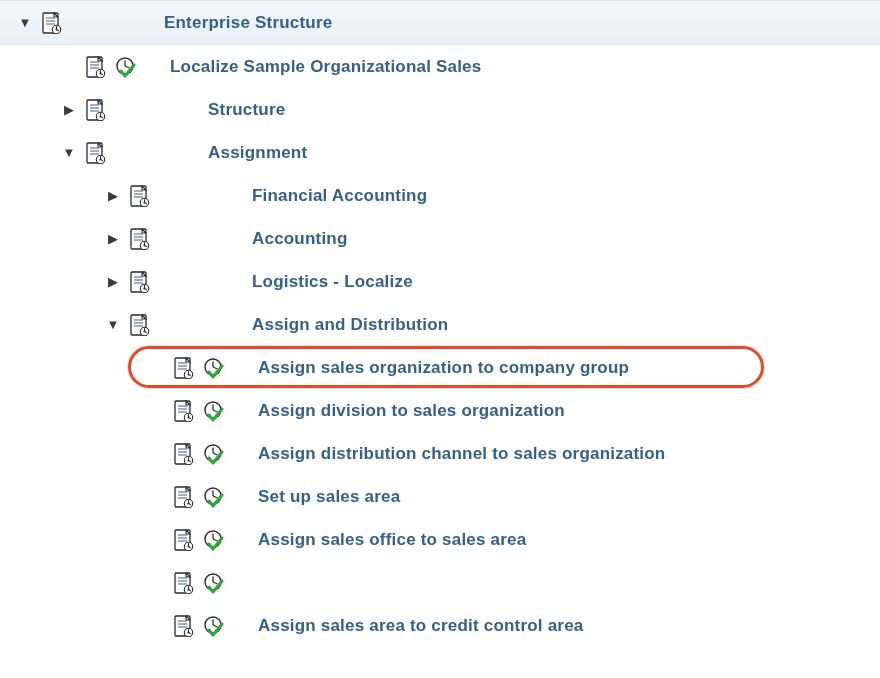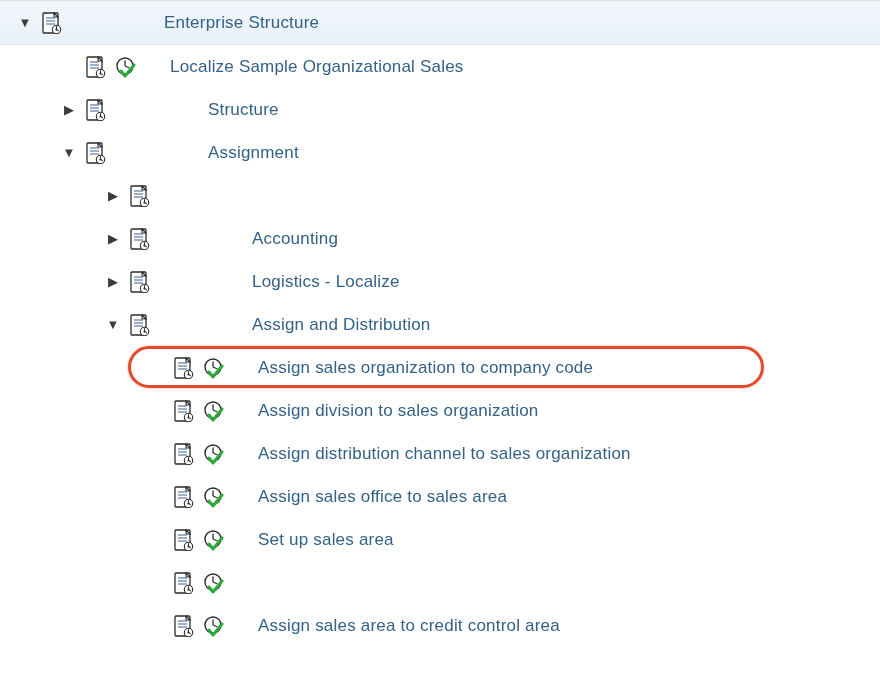--- a/index.html
+++ b/index.html
@@ -44,20 +44,21 @@
     flex: 0 0 30px;
     display:flex;
     align-items:center;
     justify-content:center;
   }
   .gap-doc-label { width: 98px; flex: 0 0 98px; }
   .gap-clock-label { width: 30px; flex: 0 0 30px; }
   .label {
     color: #346187;
     letter-spacing: .2px;
+    font-weight: bold;
   }
   .highlight-ring {
     position: absolute;
     border: 3px solid #e34a2a;
     border-radius: 22px;
     pointer-events: none;
     box-shadow: 0 0 2px rgba(227,74,42,.6);
   }
   .tree { position: relative; padding-top:0; }
   svg.icon { display:block; }
@@ -122,20 +123,21 @@
 
   <div class="row">
     <span class="indent" style="width:102px"></span>
     <span class="cell-toggle">▶</span>
     <span class="cell-doc">
         <svg class="icon" width="22" height="22" viewBox="0 0 22 22">
           <use href="#doc-icon"></use>
         </svg>
       </span>
     <span class="gap-doc-label"></span>
+    <span class="label">Financial Accounting</span>
   </div>
 
   <div class="row">
     <span class="indent" style="width:102px"></span>
     <span class="cell-toggle">▶</span>
     <span class="cell-doc">
         <svg class="icon" width="22" height="22" viewBox="0 0 22 22">
           <use href="#doc-icon"></use>
         </svg>
       </span>
@@ -174,21 +176,21 @@
         <svg class="icon" width="22" height="22" viewBox="0 0 22 22">
           <use href="#doc-icon"></use>
         </svg>
       </span>
     <span class="cell-clock">
         <svg class="icon" width="22" height="22" viewBox="0 0 22 22">
           <use href="#clock-icon"></use>
         </svg>
       </span>
     <span class="gap-clock-label"></span>
-    <span class="label">Assign sales organization to company code</span>
+    <span class="label">Assign sales organization to company group</span>
   </div>
 
   <div class="row">
     <span class="indent" style="width:146px"></span>
     <span class="cell-toggle"></span>
     <span class="cell-doc">
         <svg class="icon" width="22" height="22" viewBox="0 0 22 22">
           <use href="#doc-icon"></use>
         </svg>
       </span>
@@ -225,38 +227,38 @@
         <svg class="icon" width="22" height="22" viewBox="0 0 22 22">
           <use href="#doc-icon"></use>
         </svg>
       </span>
     <span class="cell-clock">
         <svg class="icon" width="22" height="22" viewBox="0 0 22 22">
           <use href="#clock-icon"></use>
         </svg>
       </span>
     <span class="gap-clock-label"></span>
+    <span class="label">Set up sales area</span>
+  </div>
+
+  <div class="row">
+    <span class="indent" style="width:146px"></span>
+    <span class="cell-toggle"></span>
+    <span class="cell-doc">
+        <svg class="icon" width="22" height="22" viewBox="0 0 22 22">
+          <use href="#doc-icon"></use>
+        </svg>
+      </span>
+    <span class="cell-clock">
+        <svg class="icon" width="22" height="22" viewBox="0 0 22 22">
+          <use href="#clock-icon"></use>
+        </svg>
+      </span>
+    <span class="gap-clock-label"></span>
     <span class="label">Assign sales office to sales area</span>
-  </div>
-
-  <div class="row">
-    <span class="indent" style="width:146px"></span>
-    <span class="cell-toggle"></span>
-    <span class="cell-doc">
-        <svg class="icon" width="22" height="22" viewBox="0 0 22 22">
-          <use href="#doc-icon"></use>
-        </svg>
-      </span>
-    <span class="cell-clock">
-        <svg class="icon" width="22" height="22" viewBox="0 0 22 22">
-          <use href="#clock-icon"></use>
-        </svg>
-      </span>
-    <span class="gap-clock-label"></span>
-    <span class="label">Set up sales area</span>
   </div>
 
 
   <div class="row">
     <span class="indent" style="width:146px"></span>
     <span class="cell-toggle"></span>
     <span class="cell-doc">
         <svg class="icon" width="22" height="22" viewBox="0 0 22 22">
           <use href="#doc-icon"></use>
         </svg>

